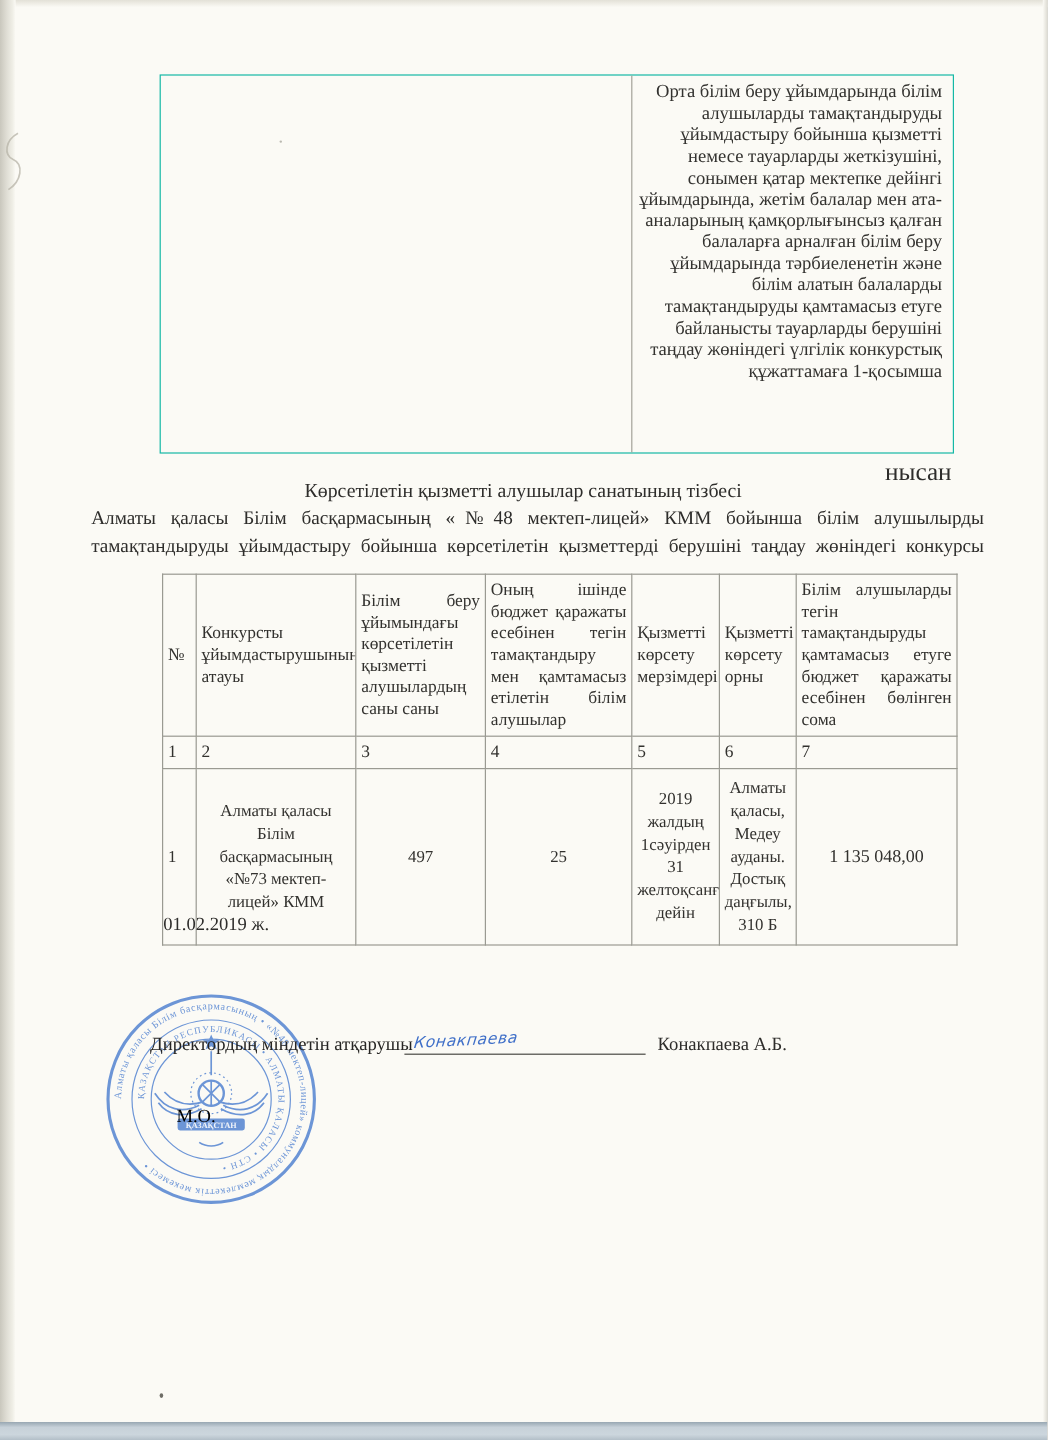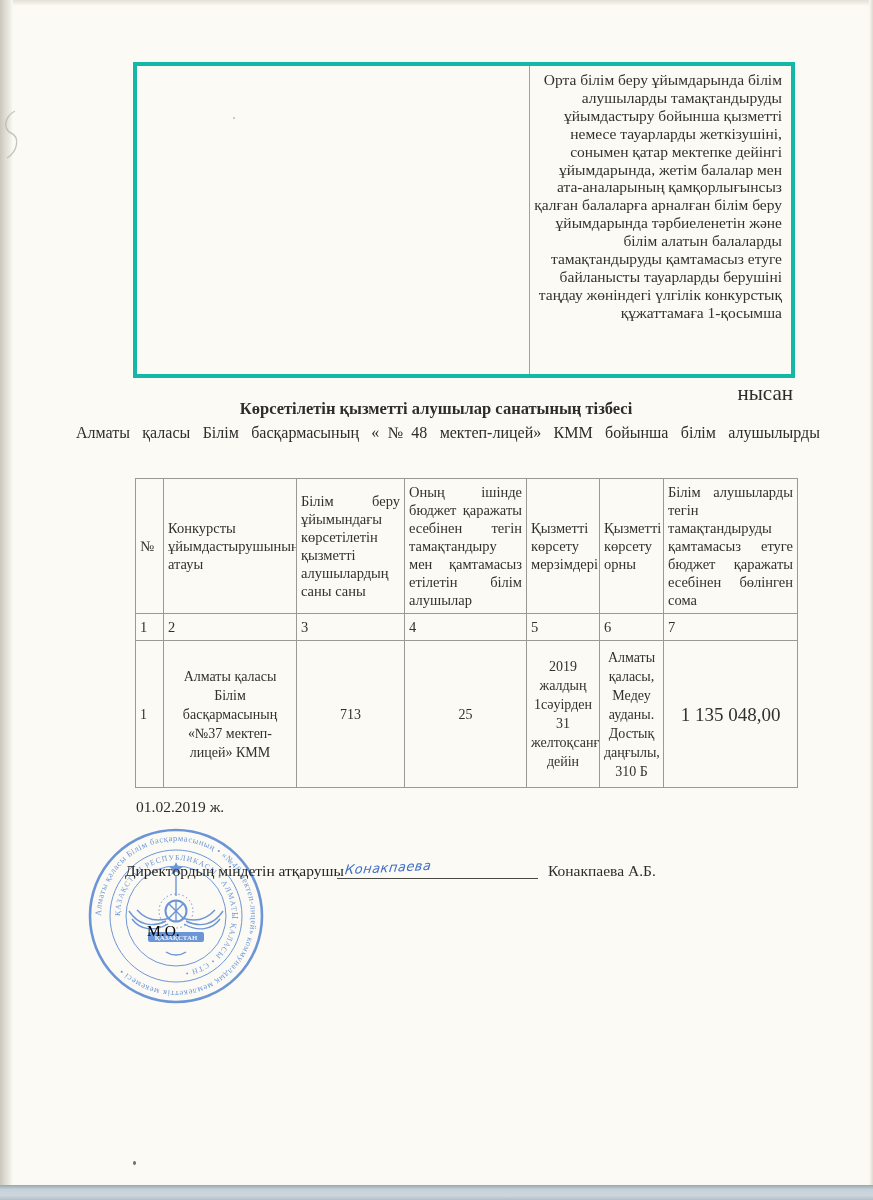--- a/index.html
+++ b/index.html
@@ -23,57 +23,57 @@
   .edge-right{position:absolute;right:0;top:0;width:4px;height:1200px;
     background:linear-gradient(to left,#dcdad1,#fbfaf5);}
   .edge-bottom{position:absolute;left:0;bottom:0;width:873px;height:15px;
     background:linear-gradient(to bottom,#98a7b2,#c7d1d9 30%,#ccd6dd 70%,#b3bfc8);}
   .pencil-mark{position:absolute;left:0;top:106px;opacity:.75;}
   .speck{position:absolute;border-radius:50%;background:#8f8d84;}
 
   
   .top-box{
     position:absolute;left:133px;top:62px;width:662px;height:316px;
-    border:4px solid #14b8a6;display:flex;box-sizing:border-box;
+    border:1px solid #14b8a6;display:flex;box-sizing:border-box;
   }
   .box-left{width:392px;border-right:1px solid #a3a29a;}
   .box-right{
     flex:1;padding:5px 9px 4px 4px;
     text-align:right;font-size:15.5px;line-height:17.9px;color:#33322f;
   }
   .nysan{
     position:absolute;left:133px;top:381px;width:660px;
     text-align:right;font-size:21px;
   }
 
   .doc-title{
     position:absolute;left:64px;top:399px;width:744px;
-    text-align:center;font-size:16.5px;font-weight:bold;margin:0;
+    text-align:center;font-size:16.5px;font-weight:normal;margin:0;
   }
   .doc-subtitle{position:absolute;left:76px;top:421px;width:744px;font-size:16px;}
   .doc-subtitle .just{text-align:justify;text-align-last:justify;line-height:23px;}
 
   
   table.main{
     position:absolute;left:135px;top:478px;width:662px;
     border-collapse:collapse;table-layout:fixed;
     font-size:14.5px;color:#32312e;
   }
   table.main td{
     border:1px solid #9a9a92;padding:2px 4px;vertical-align:middle;
     overflow:hidden;
   }
   tr.hdr td{height:130px;text-align:justify;text-align-last:left;line-height:18px;}
   tr.nums td{height:22px;text-align:left;line-height:16px;}
   tr.data td{height:142px;text-align:center;font-size:14px;line-height:19px;}
   tr.data td.c1{text-align:left;}
-  tr.data td.c7{white-space:nowrap;font-size:19px;}
-
-  
-  .date-line{position:absolute;left:136px;top:798px;font-size:15.5px;z-index:4;}
+  tr.data td.c7{white-space:nowrap;font-size:15px;}
+
+  
+  .date-line{position:absolute;left:136px;top:762px;font-size:15.5px;z-index:4;}
   .sig-row{position:absolute;left:0;top:860px;width:873px;height:26px;z-index:4;}
   .sig-role{position:absolute;left:125px;top:2px;font-size:15.5px;color:#262523;}
   .sig-underline{position:absolute;left:337px;top:0;width:201px;height:18px;
     border-bottom:1px solid #4a4a45;}
   .sig-hand{
     position:absolute;left:345px;top:0;
     font-family:"DejaVu Sans",sans-serif;font-style:italic;font-size:13px;
     color:#3f6fc8;transform:rotate(-3deg) skewX(-10deg);letter-spacing:.5px;
   }
   .sig-name{position:absolute;left:548px;top:2px;font-size:15.5px;}
@@ -99,20 +99,21 @@
 
   <div class="top-box">
     <div class="box-left"></div>
     <div class="box-right">Орта білім беру ұйымдарында білім алушыларды тамақтандыруды ұйымдастыру бойынша қызметті немесе тауарларды жеткізушіні, сонымен қатар мектепке дейінгі ұйымдарында, жетім балалар мен ата-аналарының қамқорлығынсыз қалған балаларға арналған білім беру ұйымдарында тәрбиеленетін және білім алатын балаларды тамақтандыруды қамтамасыз етуге байланысты тауарларды берушіні таңдау жөніндегі үлгілік конкурстық құжаттамаға 1-қосымша</div>
   </div>
   <div class="nysan">нысан</div>
 
   <h1 class="doc-title">Көрсетілетін қызметті алушылар санатының тізбесі</h1>
   <div class="doc-subtitle">
     <div class="just">Алматы қаласы Білім басқармасының «№48 мектеп-лицей» КММ бойынша білім алушылырды</div>
+    <div class="just">тамақтандыруды ұйымдастыру бойынша көрсетілетін қызметтерді берушіні таңдау жөніндегі конкурсы</div>
   </div>
 
   <table class="main">
     <colgroup>
       <col style="width:28px">
         <col style="width:133px">
         <col style="width:108px">
       <col style="width:122px">
         <col style="width:73px">
         <col style="width:64px">
@@ -132,22 +133,22 @@
       <td>1</td>
       <td>2</td>
       <td>3</td>
       <td>4</td>
       <td>5</td>
       <td>6</td>
       <td>7</td>
     </tr>
     <tr class="data">
       <td class="c1">1</td>
-      <td>Алматы қаласы Білім басқармасының «№37 мектеп-лицей» КММ</td>
-      <td>713</td>
+      <td>Алматы қаласы Білім басқармасының «№73 мектеп-лицей» КММ</td>
+      <td>497</td>
       <td>25</td>
       <td>2019 жалдың 1сәуірден 31 желтоқсанға дейін</td>
       <td>Алматы қаласы, Медеу ауданы. Достық даңғылы, 310 Б</td>
       <td class="c7">1 135 048,00</td>
     </tr>
     </tbody>
   </table>
 
   <div class="date-line">01.02.2019 ж.</div>
 

